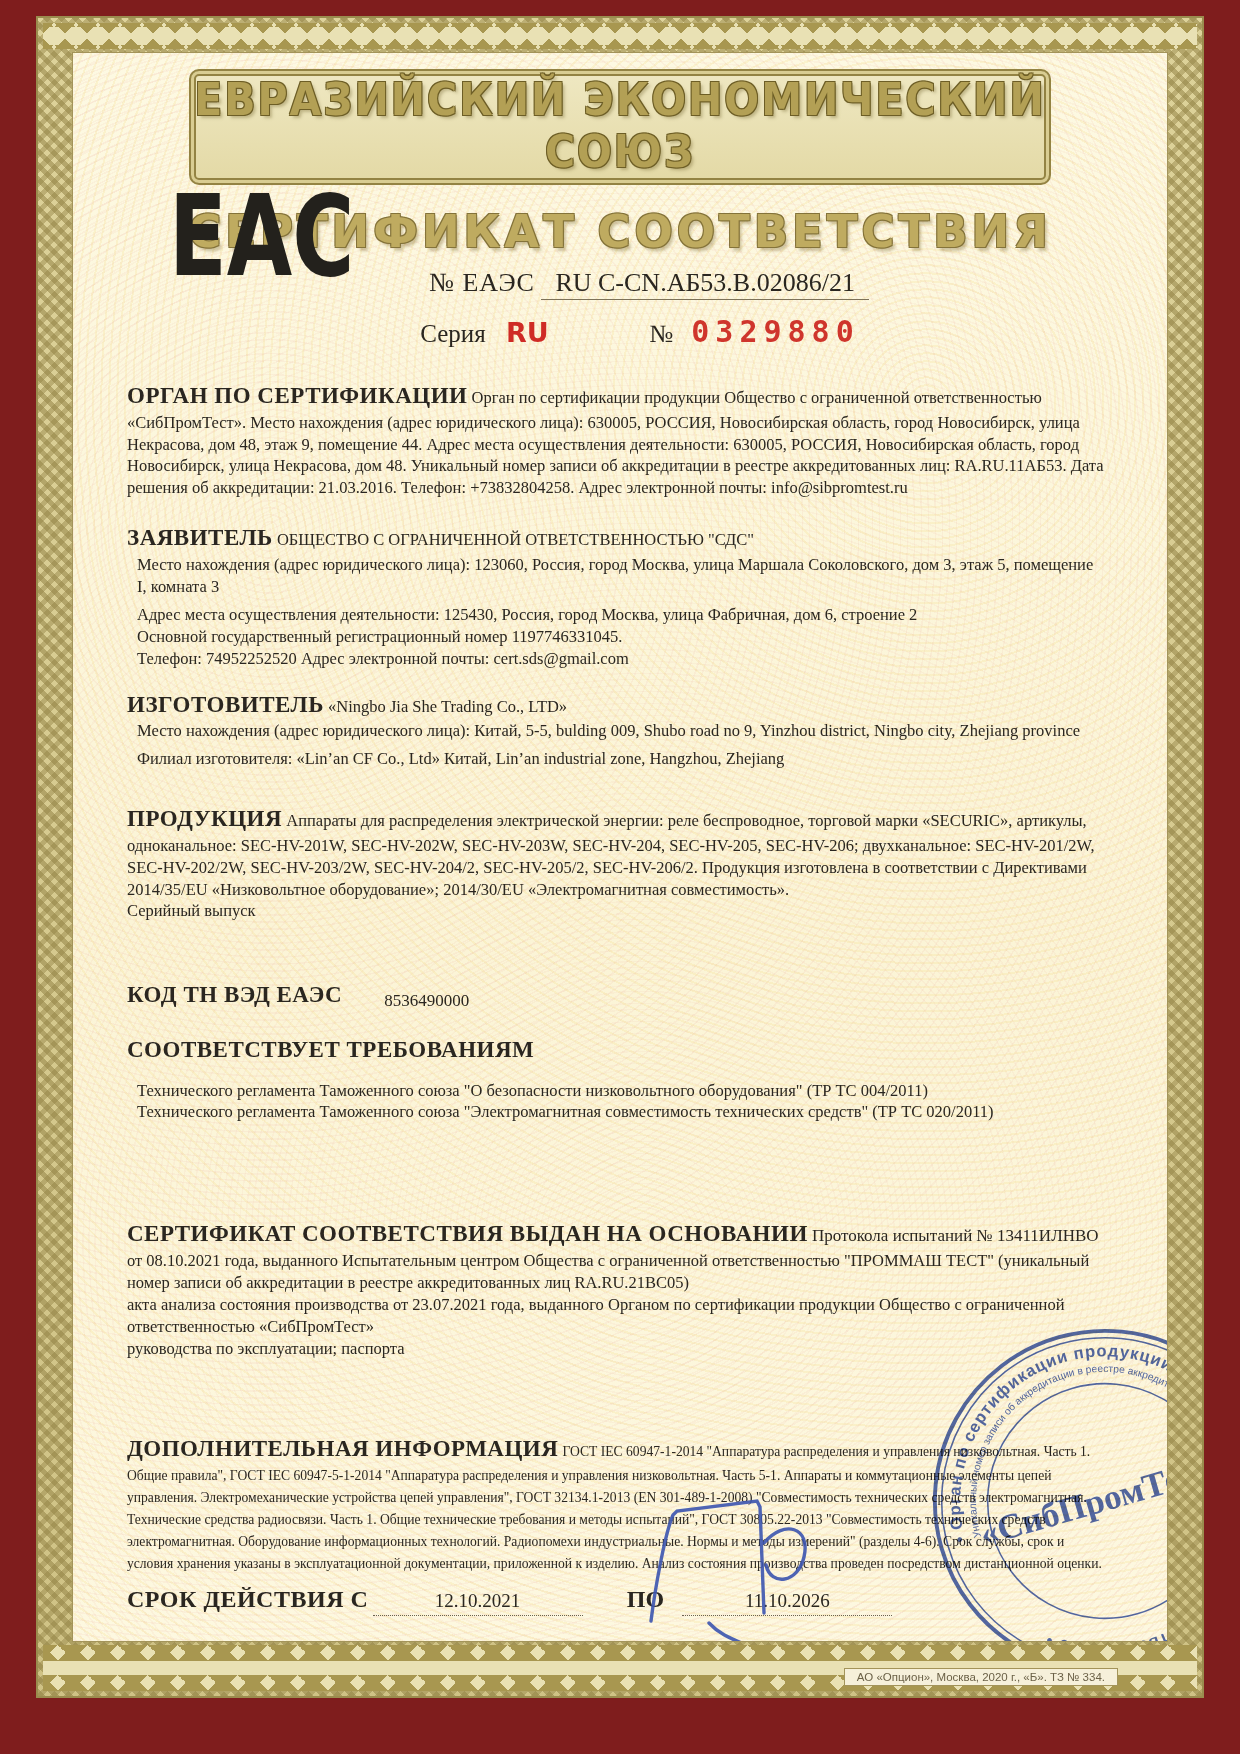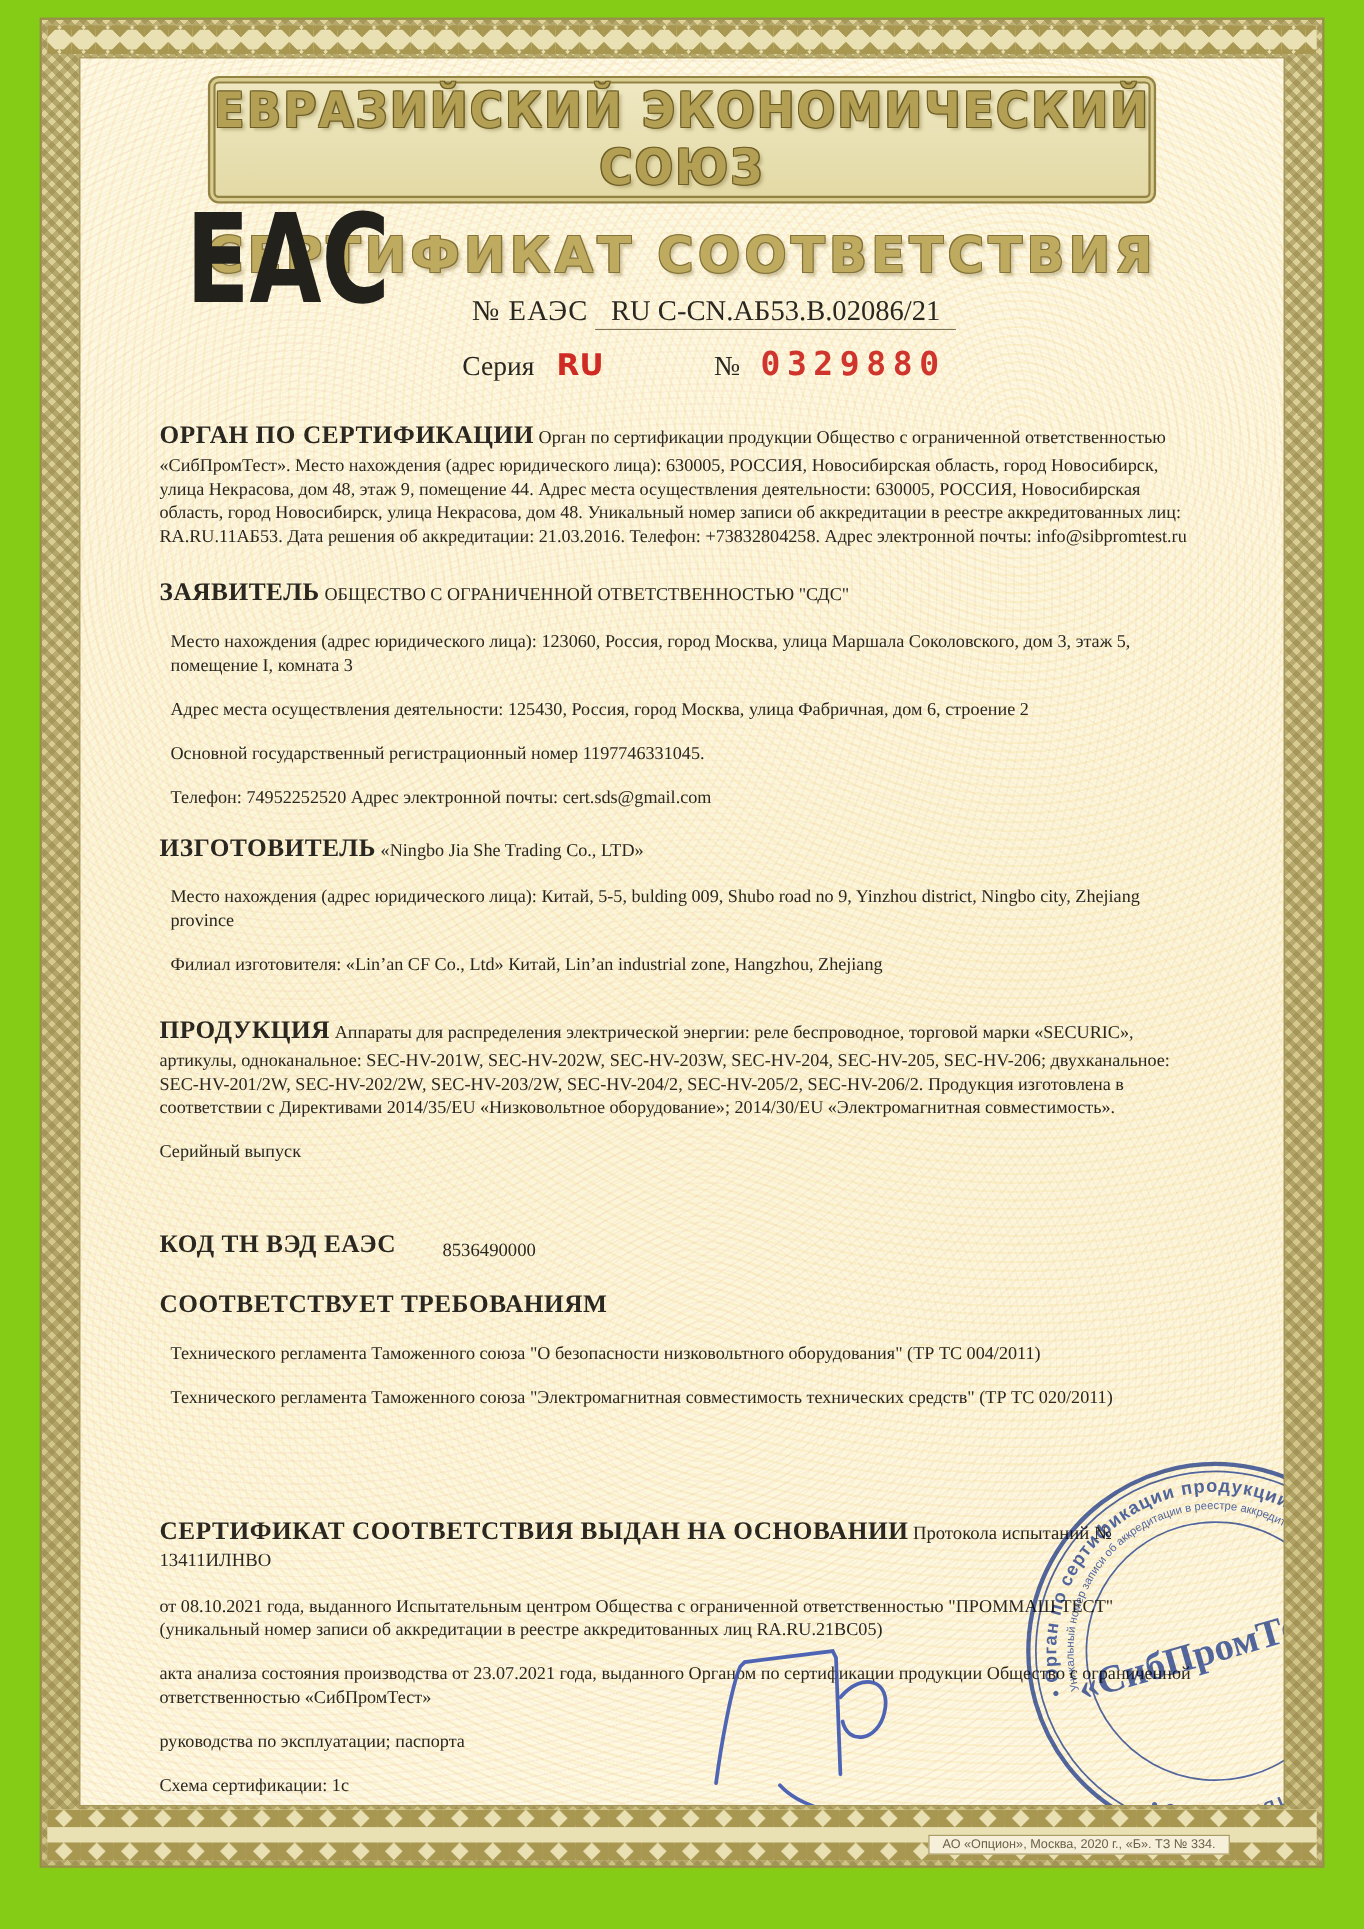--- a/index.html
+++ b/index.html
@@ -1,16 +1,16 @@
 <!DOCTYPE html>
 <html><head>
 <meta charset="utf-8">
 <style>
   html,body { margin:0; padding:0; background:#ffffff; }
-  .cert { position:relative; width:1240px; height:1754px; background:#84cc16; overflow:hidden;
+  .cert { position:relative; width:1240px; height:1754px; background:#7f1d1d; overflow:hidden;
           font-family:"Liberation Serif", serif; color:#2a2620; }
   
   .frame { position:absolute; left:36px; top:16px; right:36px; bottom:56px; box-sizing:border-box;
            padding:34px 34px 54px 34px;
            background:
              repeating-linear-gradient(45deg, rgba(148,132,70,.55) 0 5px, rgba(0,0,0,0) 5px 10px),
              repeating-linear-gradient(-45deg, rgba(148,132,70,.45) 0 5px, rgba(0,0,0,0) 5px 10px),
              linear-gradient(#ddd29a,#cfc285);
            border:2px solid #9a8c4e; }
   .frame::before { content:""; position:absolute; left:5px; top:5px; right:5px; height:26px;
@@ -48,21 +48,21 @@
   .numline { text-align:center; margin-top:10px; padding-left:58px; font-size:26px; }
   .numline .no-label { letter-spacing:1px; }
   .numline .no-value { border-bottom:1px solid #7d7258; padding:0 14px 2px; }
   .serline { text-align:center; margin-top:16px; padding-left:40px; font-size:25px; }
   .ser-ru { color:#cf2b25; font-family:"DejaVu Sans", sans-serif; font-weight:bold; font-size:27px; margin-left:14px;margin-top:19px; }
   .ser-gap { display:inline-block; width:88px; }
   .ser-num { color:#cf352c; font-family:"DejaVu Sans Mono", monospace; font-weight:bold; font-size:30px; letter-spacing:6px; margin-left:12px; }
 
   .content { padding:18px 62px 0 54px; font-size:16.5px; line-height:1.33; }
   .sec-h { font-weight:bold; font-size:23px; letter-spacing:.5px; }
-  p { margin:18px; }
+  p { margin:0; }
   .ind { padding-left:10px; }
   .mt6{margin-top:6px;} .mt14{margin-top:14px;} .mt18{margin-top:18px;}
   .org{margin-top:14px;} .block-gap-s{margin-top:20px;} .block-gap-m{margin-top:24px;}
   .tnved{margin-top:58px;}
   .tnved-val{ font-size:17px; margin-left:38px; position:relative; top:4px; }
   .comply{margin-top:24px;}
   .basis{margin-top:96px;}
   .basis-intro{ font-size:17px; }
   .addinfo{margin-top:74px;}
   .addinfo-text{ font-size:13.6px; line-height:1.28; }
@@ -150,21 +150,20 @@
         </div>
 
         <div class="basis">
           <p>
             <span class="sec-h">СЕРТИФИКАТ СООТВЕТСТВИЯ  ВЫДАН НА ОСНОВАНИИ</span>
             <span class="basis-intro">Протокола испытаний  № 13411ИЛНВО</span>
           </p>
           <p>от 08.10.2021 года, выданного Испытательным центром Общества с ограниченной ответственностью "ПРОММАШ ТЕСТ" (уникальный номер записи об аккредитации в реестре аккредитованных лиц RA.RU.21ВС05)</p>
           <p>акта анализа состояния производства от 23.07.2021 года, выданного Органом по сертификации продукции Общество с ограниченной ответственностью «СибПромТест»</p>
           <p>руководства по эксплуатации; паспорта</p>
-          <p>Схема сертификации: 1с</p>
         </div>
 
         <div class="addinfo">
           <p>
             <span class="sec-h">ДОПОЛНИТЕЛЬНАЯ ИНФОРМАЦИЯ</span>
             <span class="addinfo-text">ГОСТ IEC 60947-1-2014 "Аппаратура распределения и управления низковольтная. Часть 1. Общие правила", ГОСТ IEC 60947-5-1-2014 "Аппаратура распределения и управления низковольтная. Часть 5-1. Аппараты и коммутационные элементы цепей управления. Электромеханические устройства цепей управления", ГОСТ 32134.1-2013 (EN 301-489-1-2008) "Совместимость технических средств электромагнитная. Технические средства радиосвязи. Часть 1. Общие технические требования и методы испытаний", ГОСТ 30805.22-2013 "Совместимость технических средств электромагнитная. Оборудование информационных технологий. Радиопомехи индустриальные. Нормы и методы измерений" (разделы 4-6). Срок службы, срок и условия хранения указаны в эксплуатационной документации, приложенной к изделию. Анализ состояния производства проведен посредством дистанционной оценки.</span>
           </p>
         </div>
 
         <div class="validity">

